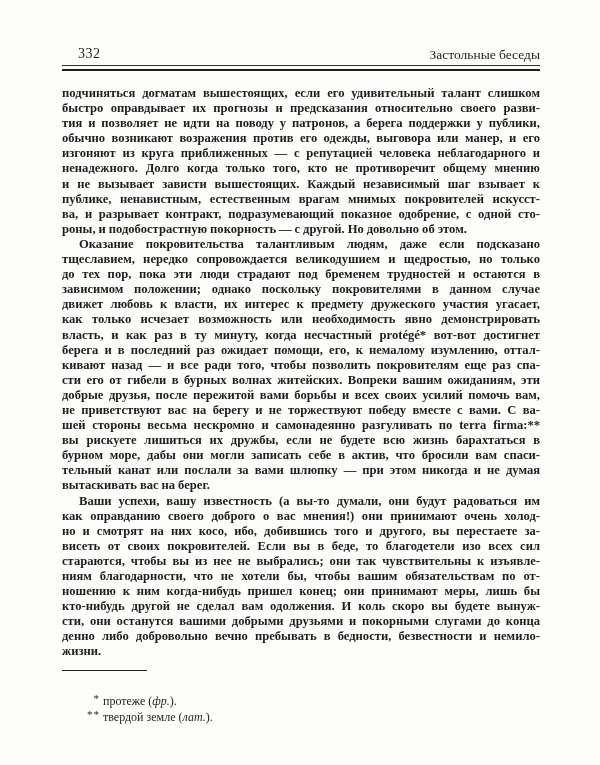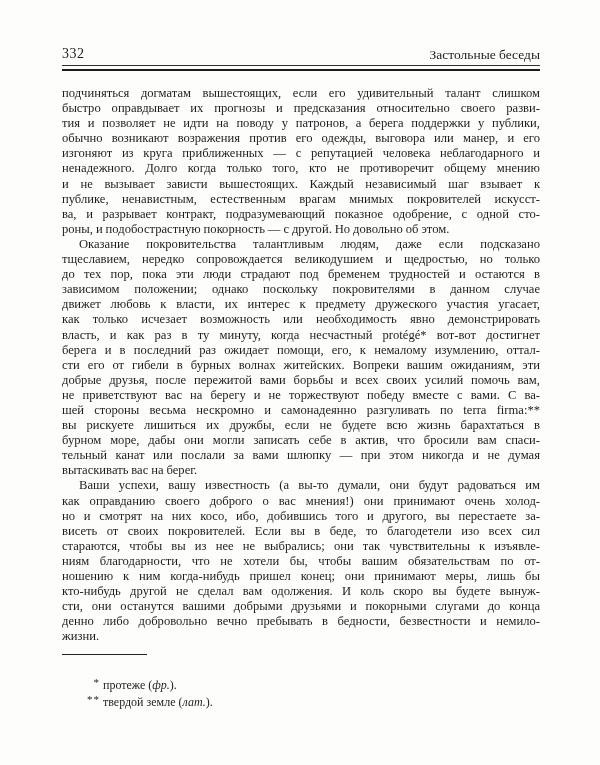--- a/index.html
+++ b/index.html
@@ -21,21 +21,21 @@
     width: 478px;
   }
   
   .header {
     position: relative;
     height: 17px;
     font-size: 14px;
     line-height: 16px;
   }
   .page-num {
-    position: absolute; left: 0; top: 0;
+    position: absolute; left: 16px; top: 0;
     letter-spacing: 0.5px;
   }
   .running-title {
     position: absolute; left: 0; right: 0; top: 1px;
     text-align: right;
     font-size: 13.5px;
   }
   .head-rule {
     margin-top: 2px;
     height: 3px;
@@ -48,20 +48,21 @@
     font-size: 12.6px;
     line-height: 15.1px;
     word-spacing: -0.2px;
   }
   .line {
     height: 15.1px;
     overflow: hidden;
     text-align: justify;
     text-align-last: justify;
     white-space: normal;
+    font-weight: bold;
   }
   .line.last { text-align-last: left; }
   .line.indent { text-indent: 17px; }
   
   .fn-rule {
     margin-top: 10px;
     width: 85px;
     border-top: 1.5px solid #222220;
   }
   .footnotes {
@@ -107,20 +108,21 @@
         <div class="line">ва, и разрывает контракт, подразумевающий показное одобрение, с одной сто-</div>
         <div class="line last">роны, и подобострастную покорность — с другой. Но довольно об этом.</div>
         <div class="line indent">Оказание покровительства талантливым людям, даже если подсказано</div>
         <div class="line">тщеславием, нередко сопровождается великодушием и щедростью, но только</div>
         <div class="line">до тех пор, пока эти люди страдают под бременем трудностей и остаются в</div>
         <div class="line">зависимом положении; однако поскольку покровителями в данном случае</div>
         <div class="line">движет любовь к власти, их интерес к предмету дружеского участия угасает,</div>
         <div class="line">как только исчезает возможность или необходимость явно демонстрировать</div>
         <div class="line">власть, и как раз в ту минуту, когда несчастный protégé* вот-вот достигнет</div>
         <div class="line">берега и в последний раз ожидает помощи, его, к немалому изумлению, оттал-</div>
+        <div class="line">кивают назад — и все ради того, чтобы позволить покровителям еще раз спа-</div>
         <div class="line">сти его от гибели в бурных волнах житейских. Вопреки вашим ожиданиям, эти</div>
         <div class="line">добрые друзья, после пережитой вами борьбы и всех своих усилий помочь вам,</div>
         <div class="line">не приветствуют вас на берегу и не торжествуют победу вместе с вами. С ва-</div>
         <div class="line">шей стороны весьма нескромно и самонадеянно разгуливать по terra firma:**</div>
         <div class="line">вы рискуете лишиться их дружбы, если не будете всю жизнь барахтаться в</div>
         <div class="line">бурном море, дабы они могли записать себе в актив, что бросили вам спаси-</div>
         <div class="line">тельный канат или послали за вами шлюпку — при этом никогда и не думая</div>
         <div class="line last">вытаскивать вас на берег.</div>
         <div class="line indent">Ваши успехи, вашу известность (а вы-то думали, они будут радоваться им</div>
         <div class="line">как оправданию своего доброго о вас мнения!) они принимают очень холод-</div>

